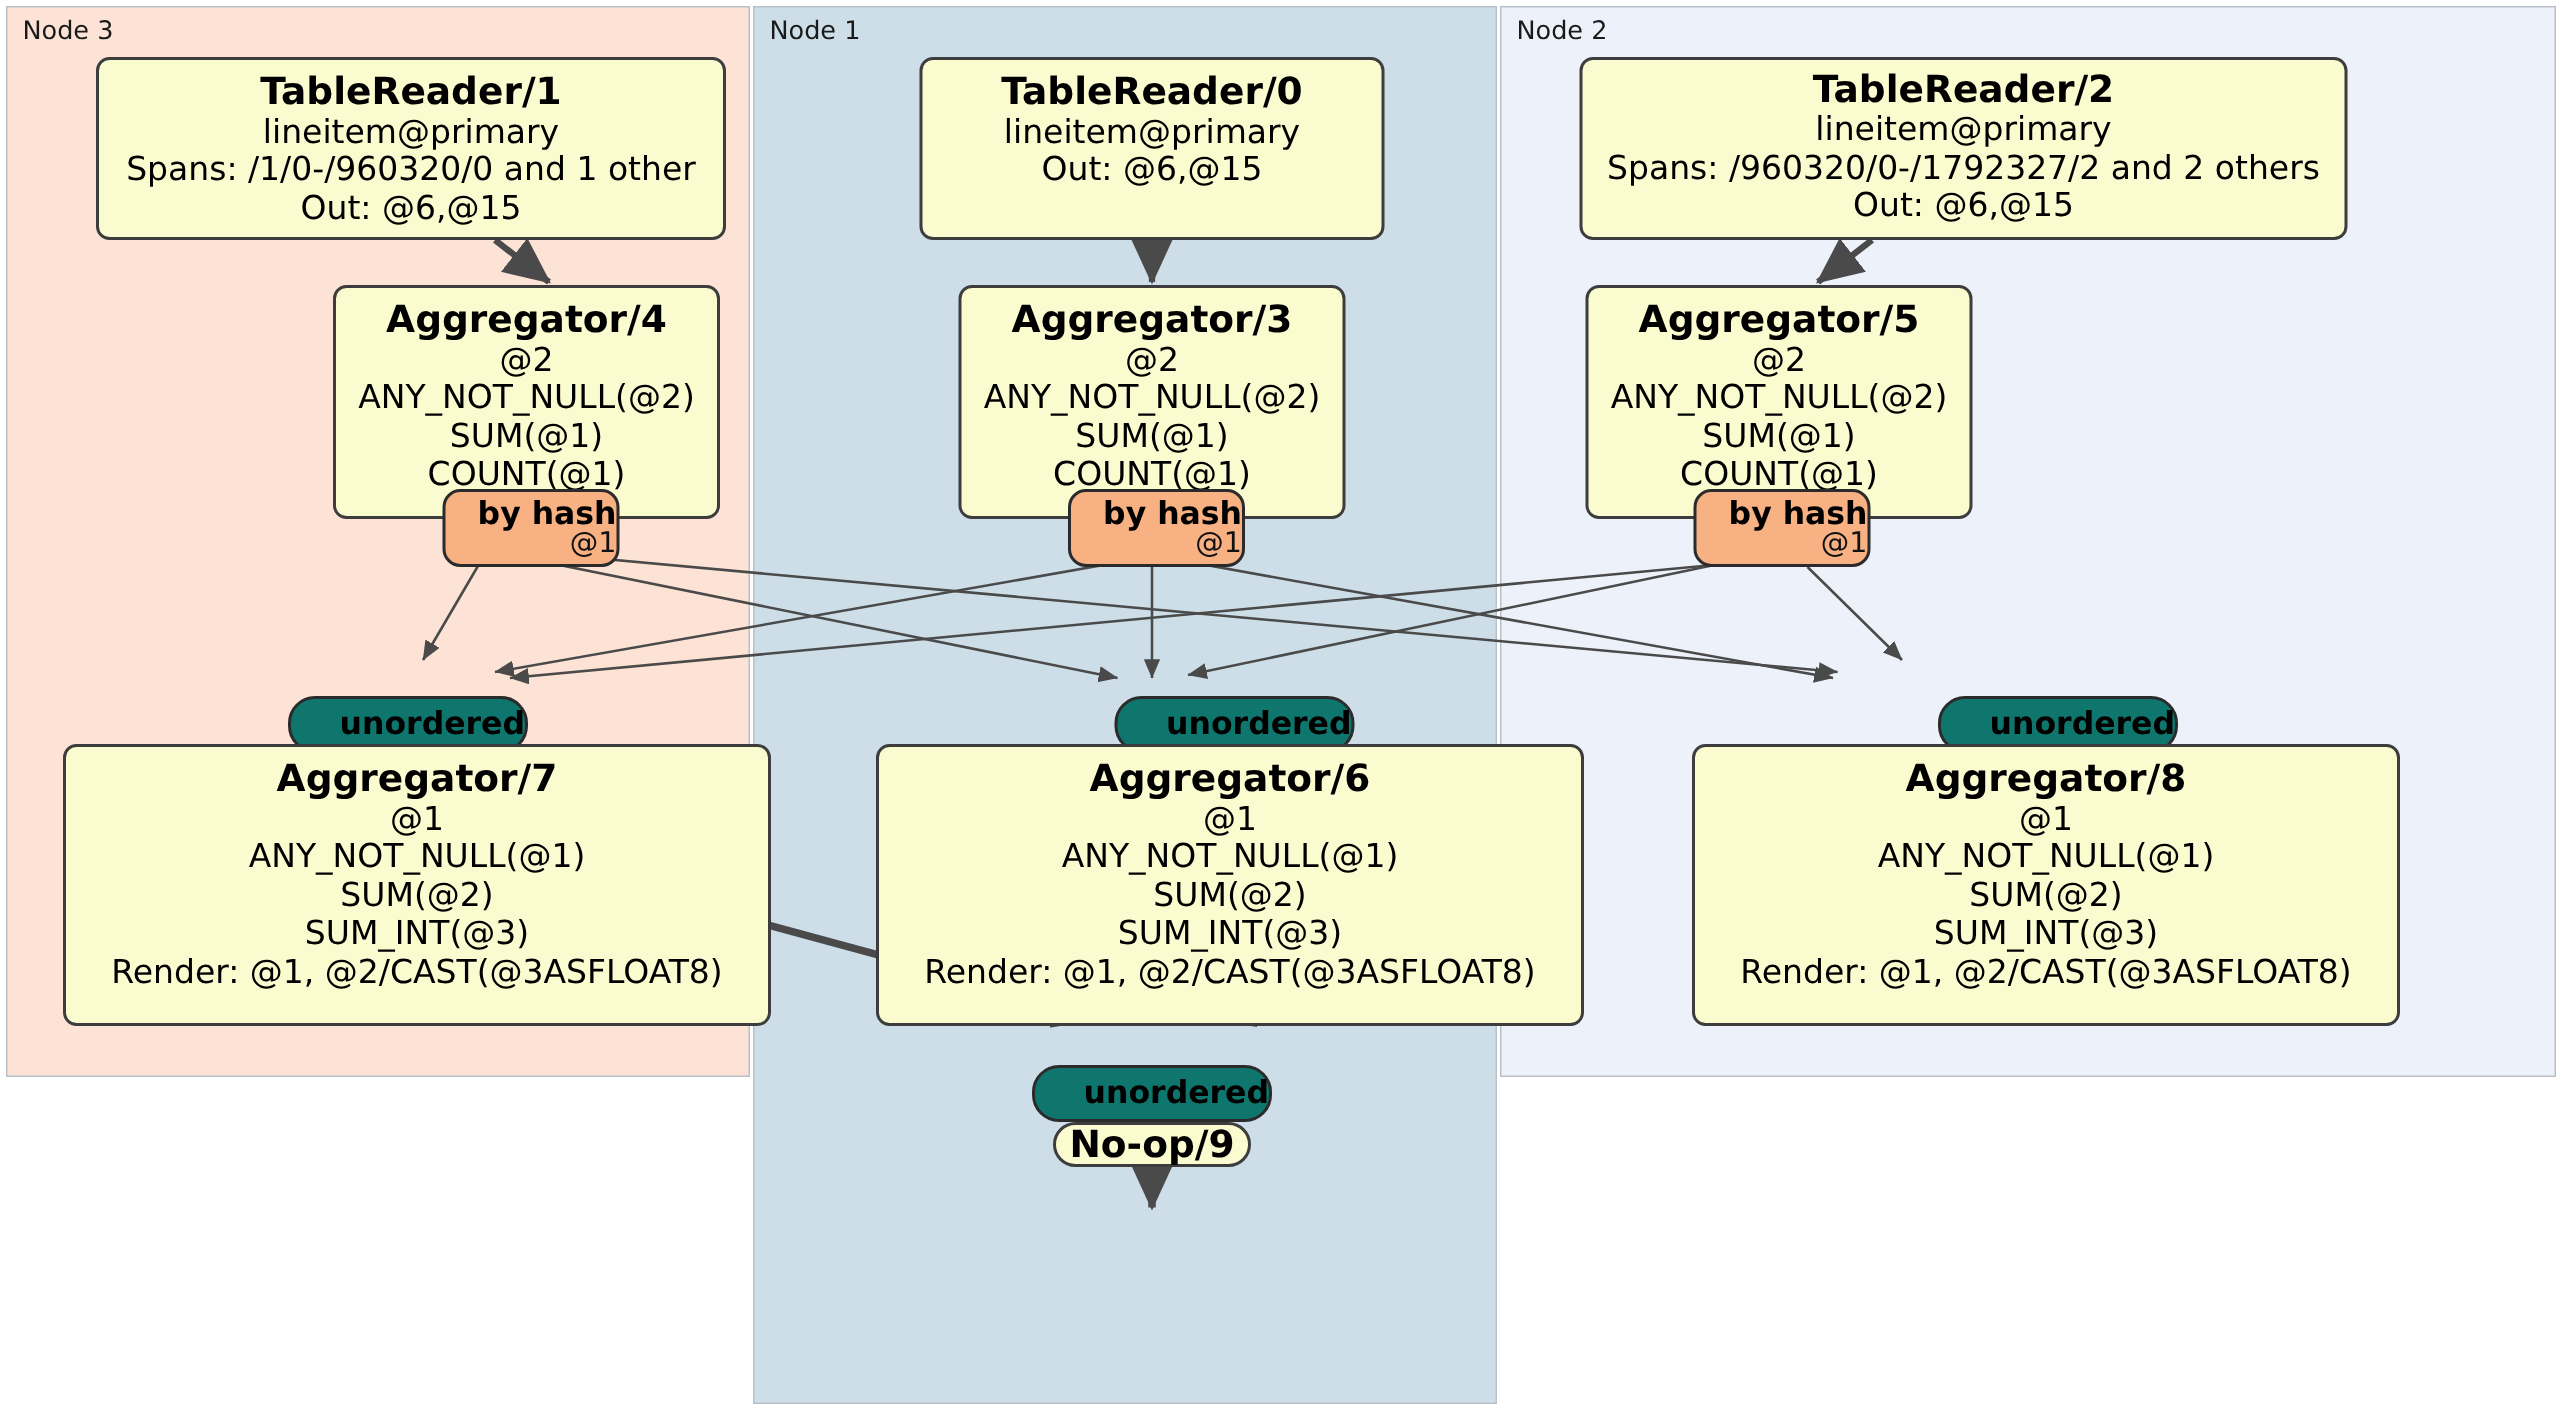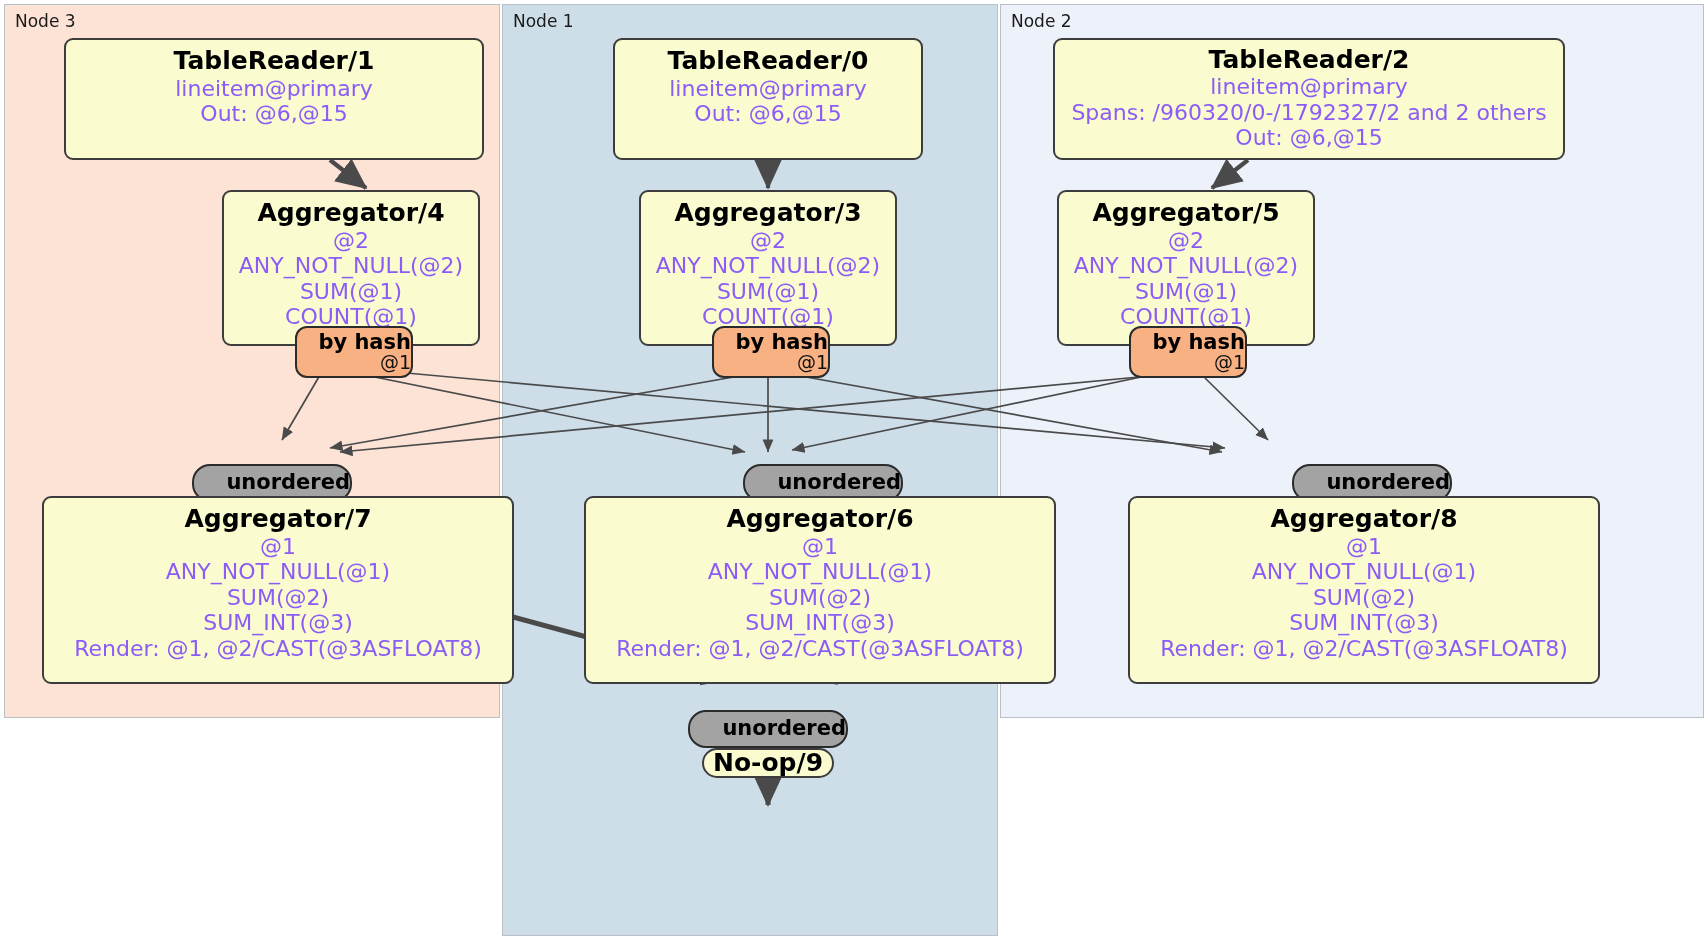--- a/index.html
+++ b/index.html
@@ -13,28 +13,28 @@
   .node-label{position:absolute;left:10px;top:6px;font-size:17px;color:#1a1a1a;
     font-family:"DejaVu Sans","Liberation Sans",sans-serif;white-space:nowrap;}
 
   .edges{position:absolute;left:0;top:0;width:1708px;height:940px;pointer-events:none;}
 
   .box{position:absolute;box-sizing:border-box;background:#fbfbd0;
     border:2px solid #3d3d3d;border-radius:9px;
     display:flex;flex-direction:column;align-items:center;justify-content:flex-start;
     padding:6px 14px 7px 14px;}
   .box .title{font-weight:bold;font-size:25px;color:#000;line-height:1.18;white-space:nowrap;}
-  .box .line{font-size:22px;color:#8b5cf6;line-height:1.16;white-space:nowrap;}
+  .box .line{font-size:22px;color:#000000;line-height:1.16;white-space:nowrap;}
 
   .box.small{padding:3px 16px;justify-content:center;}
   .box.small .title{font-size:25px;}
 
   .pill{position:absolute;box-sizing:border-box;border:2px solid #2b2b2b;
     display:flex;flex-direction:column;align-items:flex-end;justify-content:center;}
-  .pill.blue{background:#a3a3a3;border-radius:18px;}
+  .pill.blue{background:#0f766e;border-radius:18px;}
   .pill.blue .t{font-weight:bold;font-size:21px;color:#000;line-height:1.1;white-space:nowrap;}
   .pill.orange{background:#f7b183;border-radius:12px;}
   .pill.orange .t{font-weight:bold;font-size:21px;color:#000;line-height:1.05;white-space:nowrap;}
   .pill.orange .s{font-size:19px;color:#111;line-height:1.05;white-space:nowrap;}
 </style>
 </head>
 <body>
 
 <div id="stage">
 
@@ -77,20 +77,21 @@
     <path d="M480,608 L738,678" stroke="#4a4a4a" stroke-width="5" fill="none" marker-end="url(#ahT)"></path>
     <path d="M768,640 L768,678" stroke="#4a4a4a" stroke-width="5" fill="none" marker-end="url(#ahT)"></path>
     <path d="M1045,608 L800,678" stroke="#4a4a4a" stroke-width="5" fill="none" marker-end="url(#ahT)"></path>
 
     <path d="M768,730 L768,805" stroke="#4a4a4a" stroke-width="5" fill="none" marker-end="url(#ahT)"></path>
   </svg>
 
   <div class="box" style="left:64px;top:38px;width:420px;height:122px;">
     <div class="title">TableReader/1</div>
     <div class="line">lineitem@primary</div>
+    <div class="line">Spans: /1/0-/960320/0 and 1 other</div>
     <div class="line">Out: @6,@15</div>
   </div>
 
   <div class="box" style="left:613px;top:38px;width:310px;height:122px;">
     <div class="title">TableReader/0</div>
     <div class="line">lineitem@primary</div>
     <div class="line">Out: @6,@15</div>
   </div>
 
   <div class="box" style="left:1053px;top:38px;width:512px;height:122px;justify-content:flex-end;">

